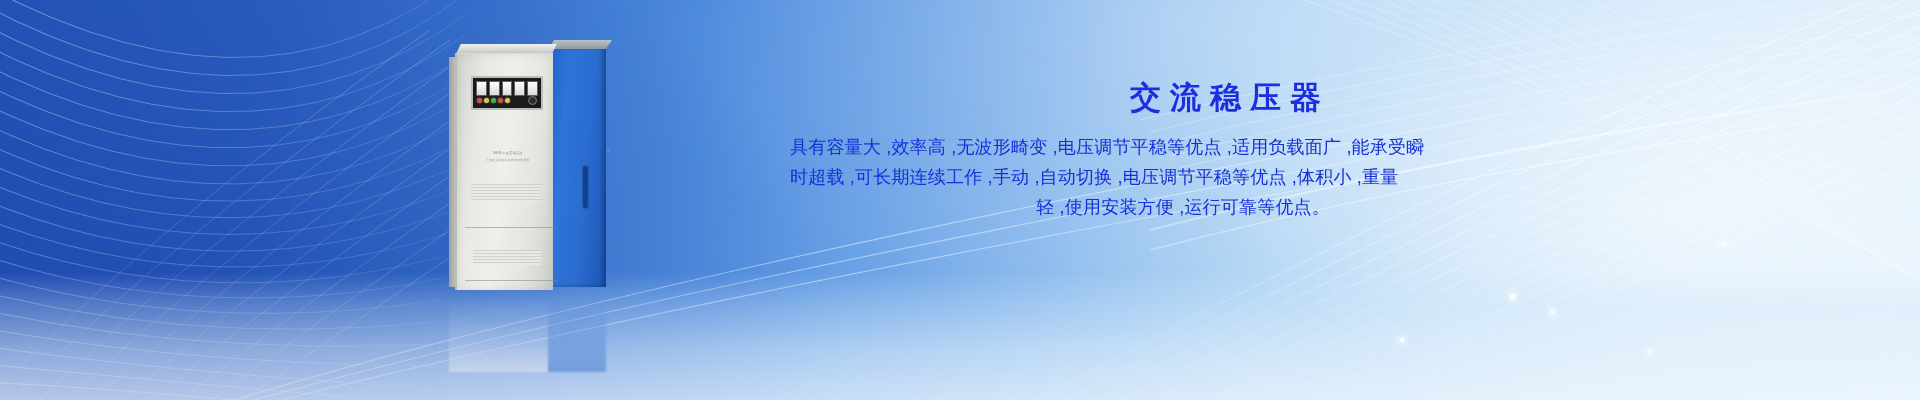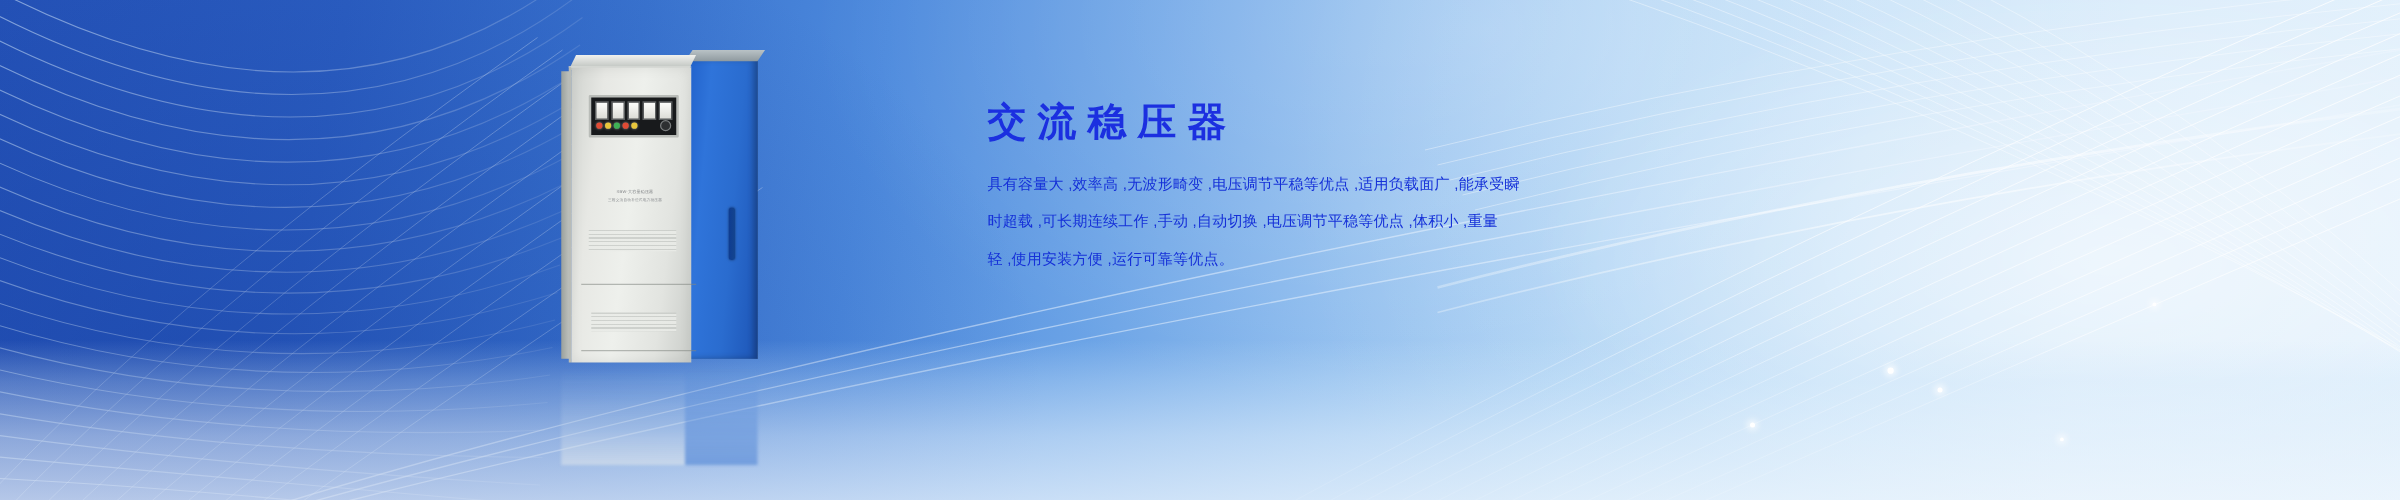--- a/index.html
+++ b/index.html
@@ -205,32 +205,33 @@
     width: 58px; height: 78px;
     background: linear-gradient(180deg, rgba(45,110,210,0.55), rgba(45,110,210,0.0));
   }
 
   
   .copy {
     position: absolute;
     left: 790px;
     top: 80px;
     width: 540px;
+    text-align: right;
   }
   .headline {
     font-size: 31px;
     font-weight: 700;
     color: #1b2fe0;
     letter-spacing: 9px;
     line-height: 1.15;
     margin: 0 0 16px 0;
     white-space: nowrap;
   }
   .body-line {
-    font-size: 12px;
+    font-size: 18px;
     color: #1530d8;
     line-height: 30px;
     letter-spacing: 0.2px;
     white-space: nowrap;
   }
 
   
   .spark {
     position: absolute;
     border-radius: 50%;

